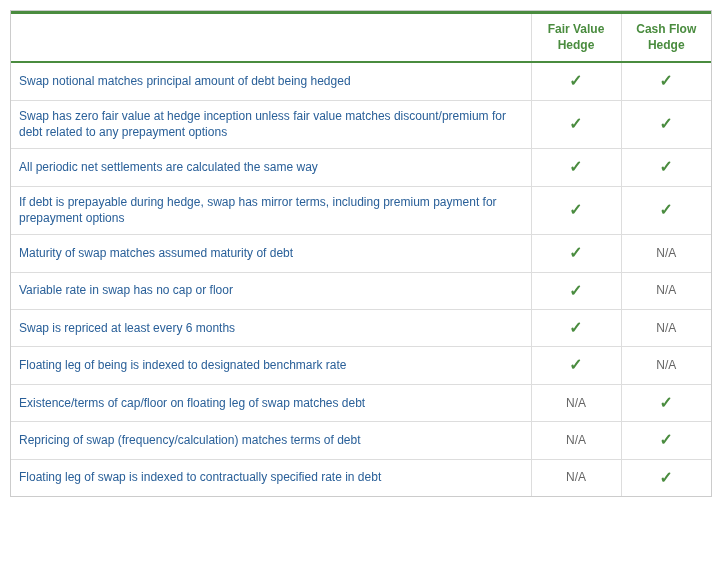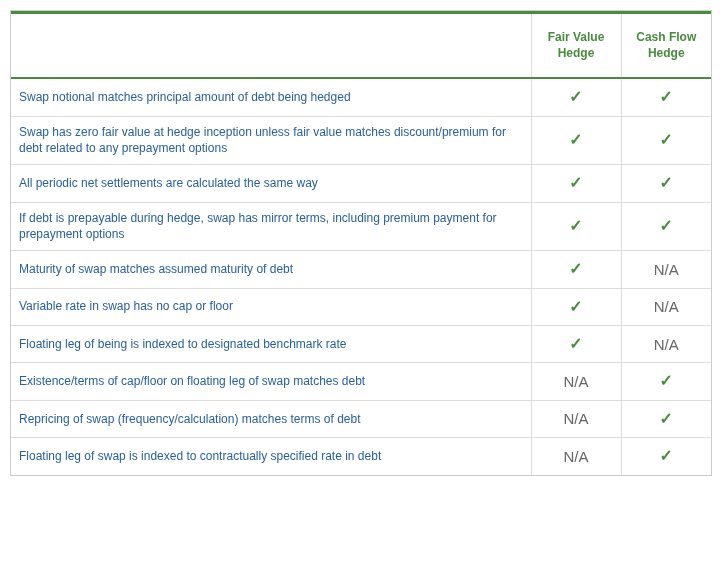--- a/index.html
+++ b/index.html
@@ -16,21 +16,21 @@
     }
     table {
       width: 100%;
       border-collapse: collapse;
     }
     thead tr th {
       background: #fff;
       color: #4a8c3f;
       font-weight: bold;
       text-align: center;
-      padding: 16px 6px;
+      padding: 8px 6px;
       border-bottom: 2px solid #4a8c3f;
       border-left: 1px solid #ddd;
       vertical-align: bottom;
       font-size: 12px;
       line-height: 1.3;
     }
     thead tr th:first-child {
       text-align: left;
       border-left: none;
       color: #4a8c3f;
@@ -58,21 +58,21 @@
     .cell-center {
       text-align: center;
     }
     .checkmark {
       color: #4a8c3f;
       font-size: 16px;
       font-weight: bold;
     }
     .na-text {
       color: #666;
-      font-size: 15px;
+      font-size: 12px;
     }
     .top-border {
       border-top: 3px solid #4a8c3f;
     }
   </style>
 </head>
 <body>
 
 <div class="table-container">
   <table>
@@ -108,20 +108,25 @@
           <td>Maturity of swap matches assumed maturity of debt</td>
           <td class="cell-center"><span class="checkmark">✓</span></td>
           <td class="cell-center"><span class="na-text">N/A</span></td>
         </tr>
         <tr>
           <td>Variable rate in swap has no cap or floor</td>
           <td class="cell-center"><span class="checkmark">✓</span></td>
           <td class="cell-center"><span class="na-text">N/A</span></td>
         </tr>
         <tr>
+          <td>Swap is repriced at least every 6 months</td>
+          <td class="cell-center"><span class="checkmark">✓</span></td>
+          <td class="cell-center"><span class="na-text">N/A</span></td>
+        </tr>
+        <tr>
           <td>Floating leg of being is indexed to designated benchmark rate</td>
           <td class="cell-center"><span class="checkmark">✓</span></td>
           <td class="cell-center"><span class="na-text">N/A</span></td>
         </tr>
         <tr>
           <td>Existence/terms of cap/floor on floating leg of swap matches debt</td>
           <td class="cell-center"><span class="na-text">N/A</span></td>
           <td class="cell-center"><span class="checkmark">✓</span></td>
         </tr>
         <tr>

